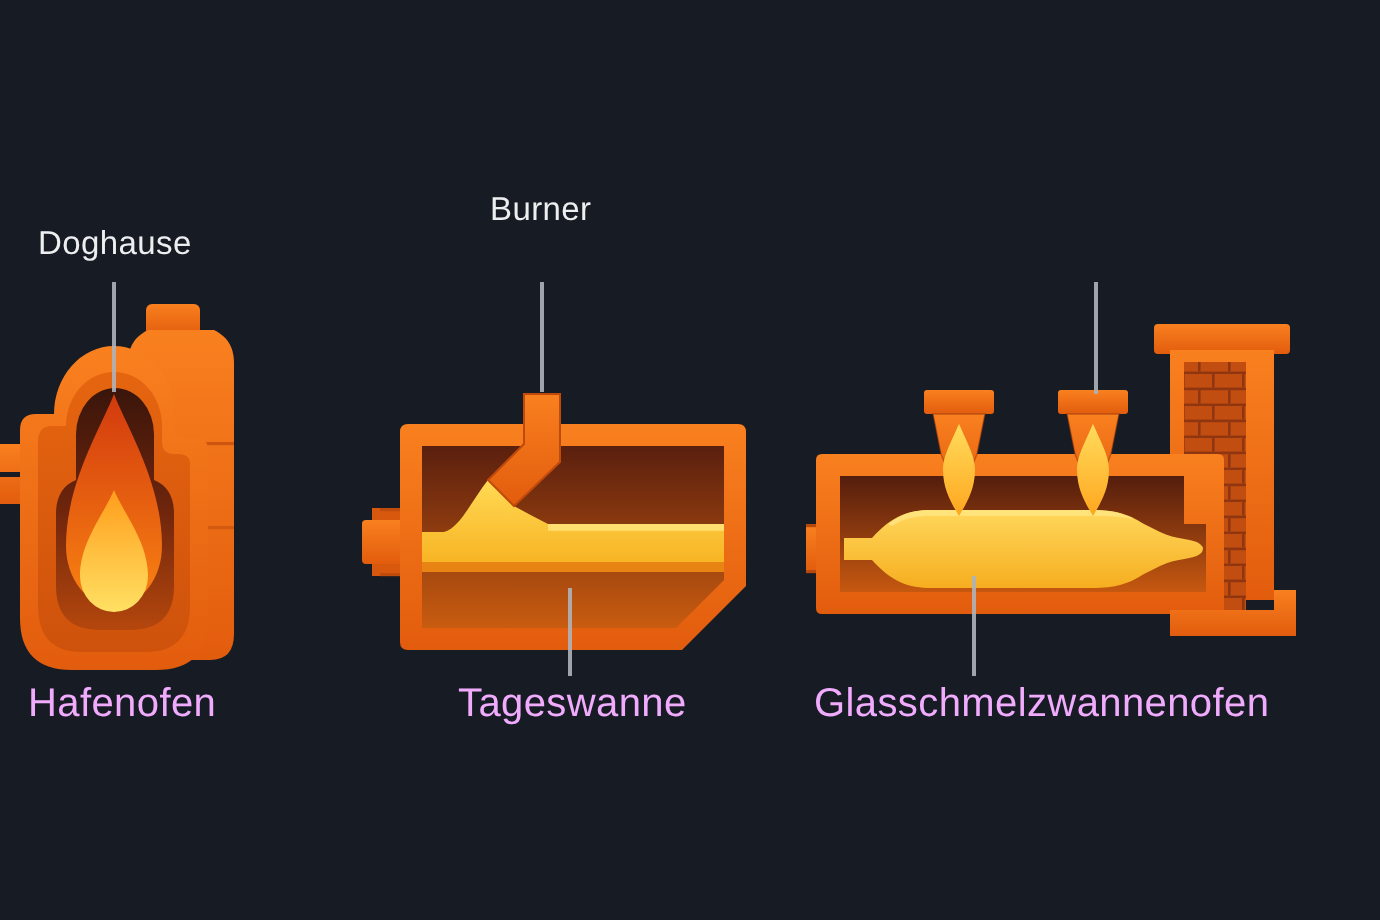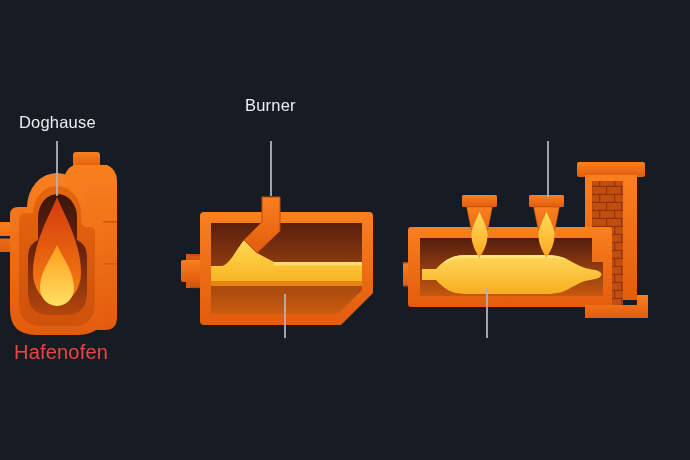--- a/index.html
+++ b/index.html
@@ -18,21 +18,21 @@
   .callout{
     position:absolute;
     color:#eceef0;
     font-size:16.5px;
     letter-spacing:.2px;
     white-space:nowrap;
     user-select:none;
   }
   .furnace-label{
     position:absolute;
-    color:#ef4444;
+    color:#f0abfc;
     font-size:20px;
     letter-spacing:.2px;
     white-space:nowrap;
     user-select:none;
   }
   .leader{
     position:absolute;
     width:2px;
     background:#aeb3ba;
     opacity:.9;
@@ -191,14 +191,16 @@
   <div class="leader" style="left:56px;top:141px;height:55px"></div>
   <div class="leader" style="left:270px;top:141px;height:55px"></div>
   <div class="leader" style="left:547px;top:141px;height:56px"></div>
   <div class="leader" style="left:284px;top:294px;height:44px"></div>
   <div class="leader" style="left:486px;top:288px;height:50px"></div>
 
   <div class="callout" style="left:19px;top:113px">Doghause</div>
   <div class="callout" style="left:245px;top:96px">Burner</div>
 
   <div class="furnace-label" style="left:14px;top:341px">Hafenofen</div>
+  <div class="furnace-label" style="left:229px;top:341px">Tageswanne</div>
+  <div class="furnace-label" style="left:407px;top:341px">Glasschmelzwannenofen</div>
 
 </div>
 
 </body></html>

